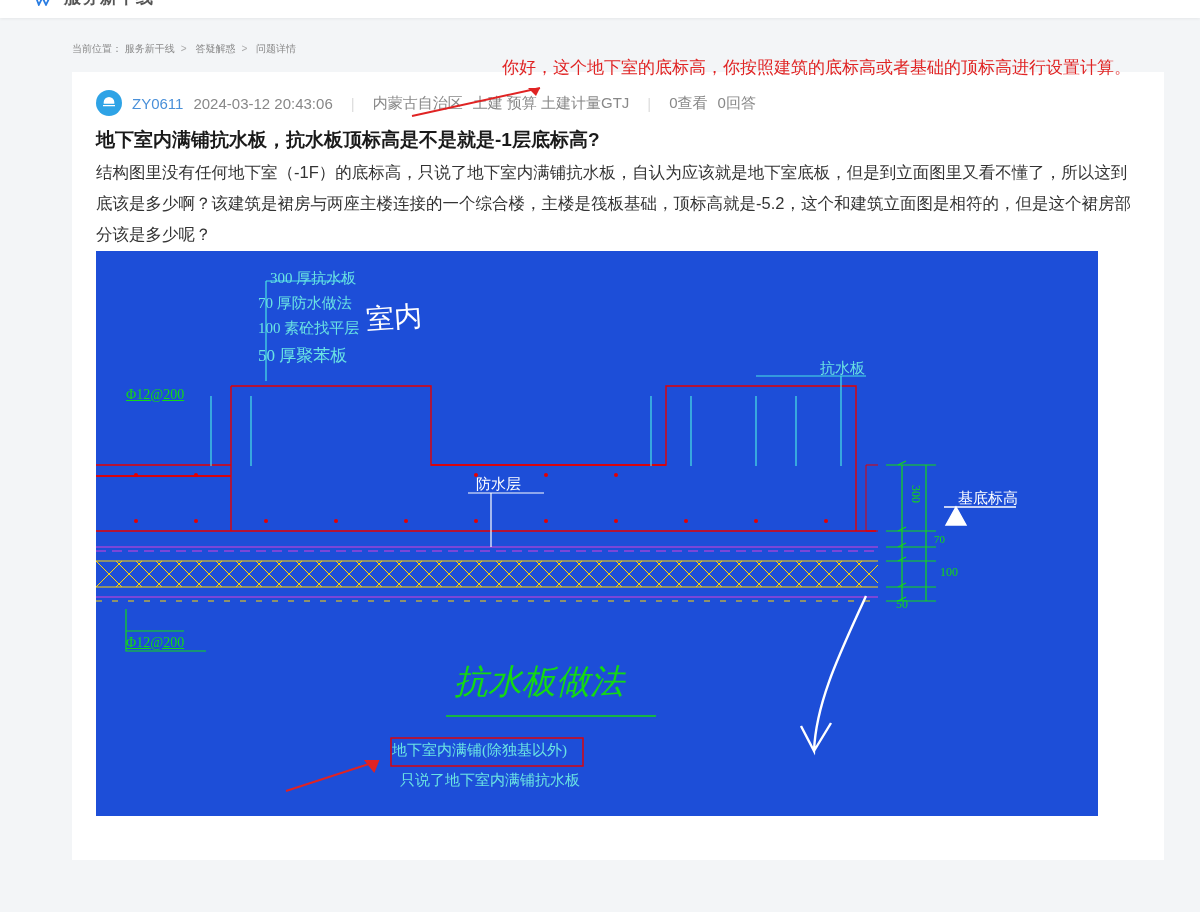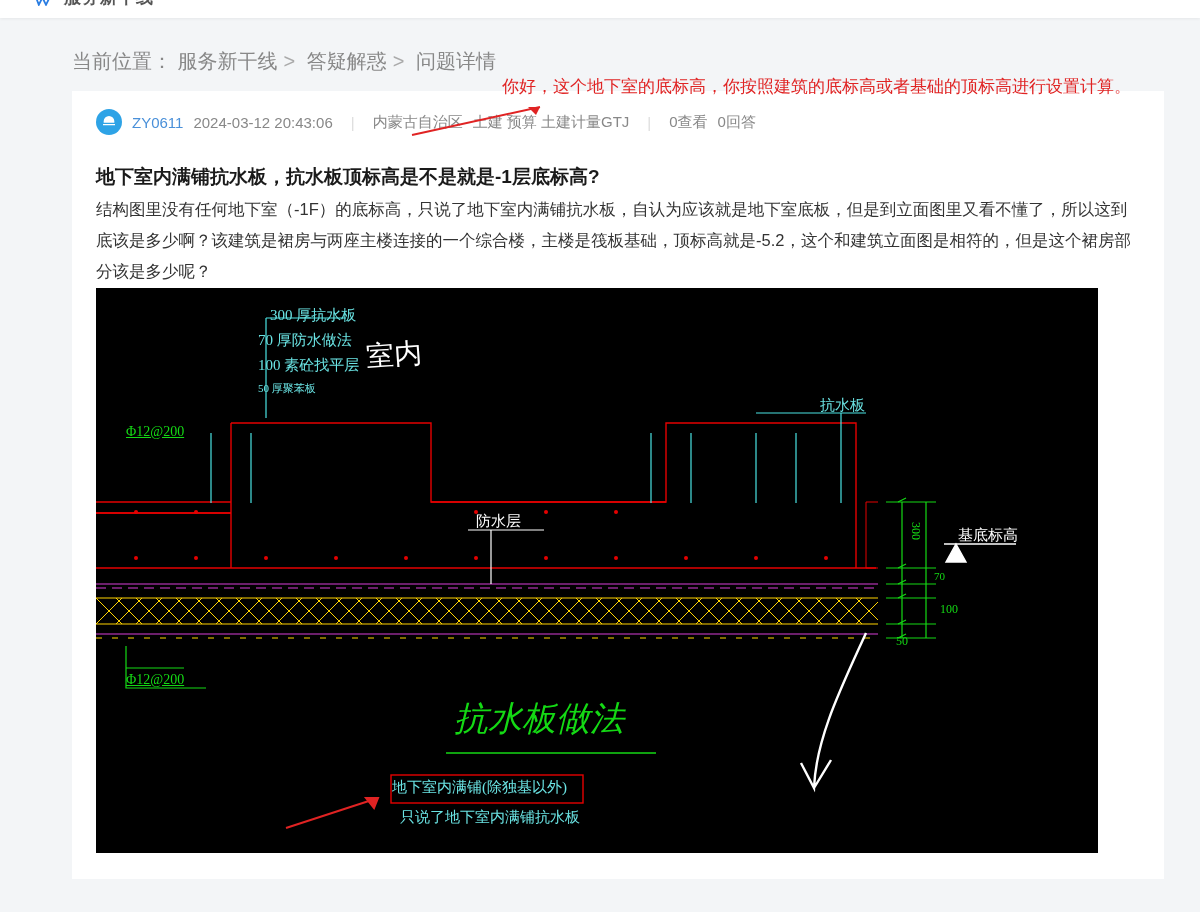--- a/index.html
+++ b/index.html
@@ -1,33 +1,33 @@
 <!DOCTYPE html>
 <html><head>
 <meta charset="utf-8">
 <style>
   body{margin:0;font-family:"Microsoft YaHei","PingFang SC",Arial,sans-serif;background:#f3f5f7;color:#333}
   .page{width:1200px;min-height:912px;background:#f3f5f7;position:relative}
   .topbar{height:18px;background:#fff;box-shadow:0 1px 3px rgba(0,0,0,.06);padding-left:28px;display:flex;align-items:flex-start;overflow:hidden}
   .logo-frag{width:30px;height:12px;margin-top:-6px}
   .logo-txt{font-size:17px;font-weight:600;color:#555;margin-left:6px;margin-top:-14px;letter-spacing:1px}
-  .breadcrumb{font-size:20px;color:#888;padding:30px 0 16px 72px}
+  .breadcrumb{font-size:10px;color:#888;padding:24px 0 16px 72px}
   .breadcrumb a{color:#888;text-decoration:none}
   .breadcrumb .sep{margin:0 6px;color:#aaa}
   .card{background:#fff;margin:0 36px 0 72px;position:relative;padding:18px 24px 0 24px;min-height:770px}
   .annot{position:absolute;left:430px;top:-18px;color:#e02323;font-size:17px;line-height:1.6;font-weight:500;z-index:5;width:670px}
   .arrow{position:absolute;left:330px;top:12px;z-index:4}
-  .meta{display:flex;align-items:center;font-size:15px;color:#888;gap:10px;margin-bottom:28px}
+  .meta{display:flex;align-items:center;font-size:15px;color:#888;gap:10px;margin-bottom:10px}
   .avatar{width:26px;height:26px;border-radius:50%;background:#2ea3e6;display:flex;align-items:center;justify-content:center}
   .avatar svg{width:16px;height:16px;fill:#fff}
   .user{color:#4a90d9}
   .divider{color:#ddd;margin:0 8px}
   .title{font-size:19px;font-weight:700;color:#1a1a1a;margin:0 0 2px 0;line-height:1.5}
   .body{font-size:16.5px;color:#333;line-height:1.9;margin-bottom:0}
-  .cad{background:#000000;width:1002px;height:565px;position:relative;font-family:"SimSun","NSimSun",serif}
+  .cad{background:#1d4ed8;width:1002px;height:565px;position:relative;font-family:"SimSun","NSimSun",serif}
   .cad *{position:absolute}
   .cyan{color:#6ae3e3}
   .green{color:#14d914}
   .white{color:#fff}
   .red{stroke:#e50000}
   .yellow{stroke:#ffd400}
   .mag{stroke:#d83fd8}
   .blu{stroke:#4ae3e3}
   .wht{stroke:#fff}
   .grn{stroke:#14d914}
@@ -151,21 +151,21 @@
 
         <g stroke="#e02323" stroke-width="2" fill="#e02323">
           <line x1="190" y1="540" x2="282" y2="510"></line>
           <polygon points="282,510 270,510 278,520"></polygon>
         </g>
       </svg>
 
       <span class="cyan" style="left:174px;top:18px;font-size:15px">300 厚抗水板</span>
       <span class="cyan" style="left:162px;top:43px;font-size:15px">70 厚防水做法</span>
       <span class="cyan" style="left:162px;top:68px;font-size:15px">100 素砼找平层</span>
-      <span class="cyan" style="left:162px;top:93px;font-size:11px">50 厚聚苯板</span>
+      <span class="cyan" style="left:162px;top:93px;font-size:17px">50 厚聚苯板</span>
       <span class="white" style="left:270px;top:48px;font-size:28px;font-family:cursive;transform:rotate(-4deg)">室内</span>
       <span class="green" style="left:30px;top:136px;font-size:14px;text-decoration:underline">Φ12@200</span>
       <span class="green" style="left:30px;top:384px;font-size:14px;text-decoration:underline">Φ12@200</span>
       <span class="white" style="left:380px;top:224px;font-size:15px">防水层</span>
       <span class="cyan" style="left:724px;top:108px;font-size:15px">抗水板</span>
       <span class="white" style="left:862px;top:238px;font-size:15px">基底标高</span>
       <span class="green" style="left:812px;top:234px;font-size:12px;writing-mode:vertical-rl">300</span>
       <span class="green" style="left:838px;top:282px;font-size:11px">70</span>
       <span class="green" style="left:844px;top:314px;font-size:12px">100</span>
       <span class="green" style="left:800px;top:346px;font-size:12px">50</span>

